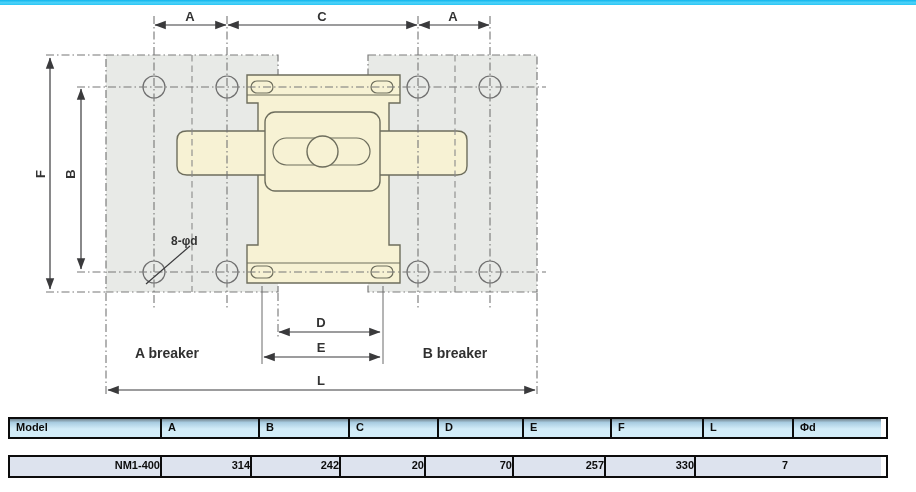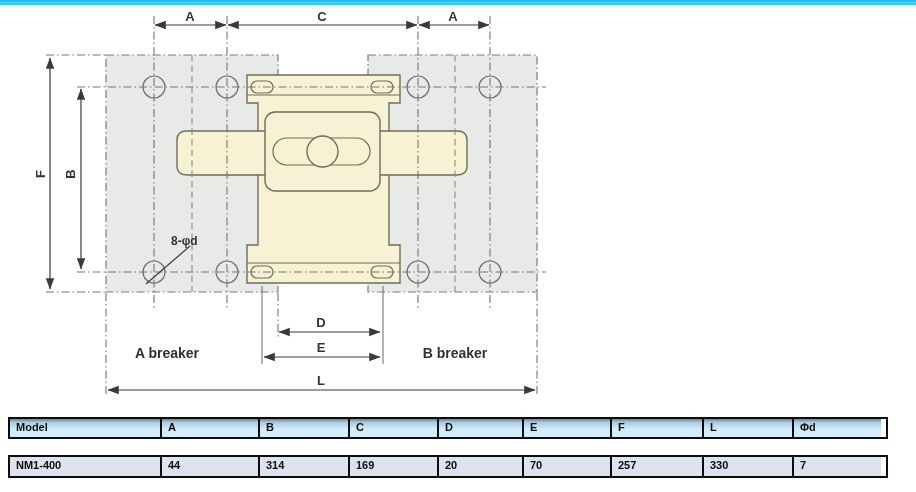--- a/index.html
+++ b/index.html
@@ -7,21 +7,21 @@
          font-family:"Liberation Sans",sans-serif;}
   .top-bar{position:absolute;top:0;left:0;width:916px;height:5px;
            background:linear-gradient(180deg,#0fb5ec 0%,#4fd2f9 55%,#29c6f4 100%);}
   svg.diagram{position:absolute;top:0;left:0;}
 
   
   .t-row{position:absolute;left:8px;width:880px;display:flex;box-sizing:border-box;
          border:2px solid #0c0c0c;box-shadow:inset -5px 0 0 #fff;}
   .t-head{top:417px;height:22px;
           background:linear-gradient(180deg,#73858f 0%,#a9cde2 20%,#d2ecf8 55%,#d3edf8 100%);}
-  .t-data{top:455px;height:23px;background:#dde3ee;}
+  .t-data{top:455px;height:23px;background:#dde3ee;text-align:right;}
   .t-cell{box-sizing:border-box;padding:2px 0 0 6px;font-size:11px;font-weight:bold;
           color:#0c0c0c;white-space:nowrap;overflow:hidden;border-right:2px solid #0c0c0c;}
   .t-cell:last-child{border-right:none;}
   .c0{flex:0 0 152px;} .c1{flex:0 0 98px;} .c2{flex:0 0 90px;} .c3{flex:0 0 89px;}
   .c4{flex:0 0 85px;}  .c5{flex:0 0 88px;} .c6{flex:0 0 92px;} .c7{flex:0 0 90px;}
   .c8{flex:0 0 92px;border-radius:6px;}
 
   
   .plate{fill:#e8eae7;stroke:#7c7c7c;stroke-width:1.2;stroke-dasharray:8 3 1.5 3;}
   .cream{fill:#f7f2d4;stroke:#6e6e5d;stroke-width:1.4;}
@@ -135,23 +135,22 @@
     <div class="t-cell c3">C</div>
     <div class="t-cell c4">D</div>
     <div class="t-cell c5">E</div>
     <div class="t-cell c6">F</div>
     <div class="t-cell c7">L</div>
     <div class="t-cell c8">Φd</div>
   </div>
 
   <div class="t-row t-data">
     <div class="t-cell c0">NM1-400</div>
-    <div class="t-cell c1">44</div>
     <div class="t-cell c2">314</div>
-    <div class="t-cell c3">169</div>
+    <div class="t-cell c3">242</div>
     <div class="t-cell c4">20</div>
     <div class="t-cell c5">70</div>
     <div class="t-cell c6">257</div>
     <div class="t-cell c7">330</div>
     <div class="t-cell c8">7</div>
   </div>
 
 </div>
 
 </body></html>

